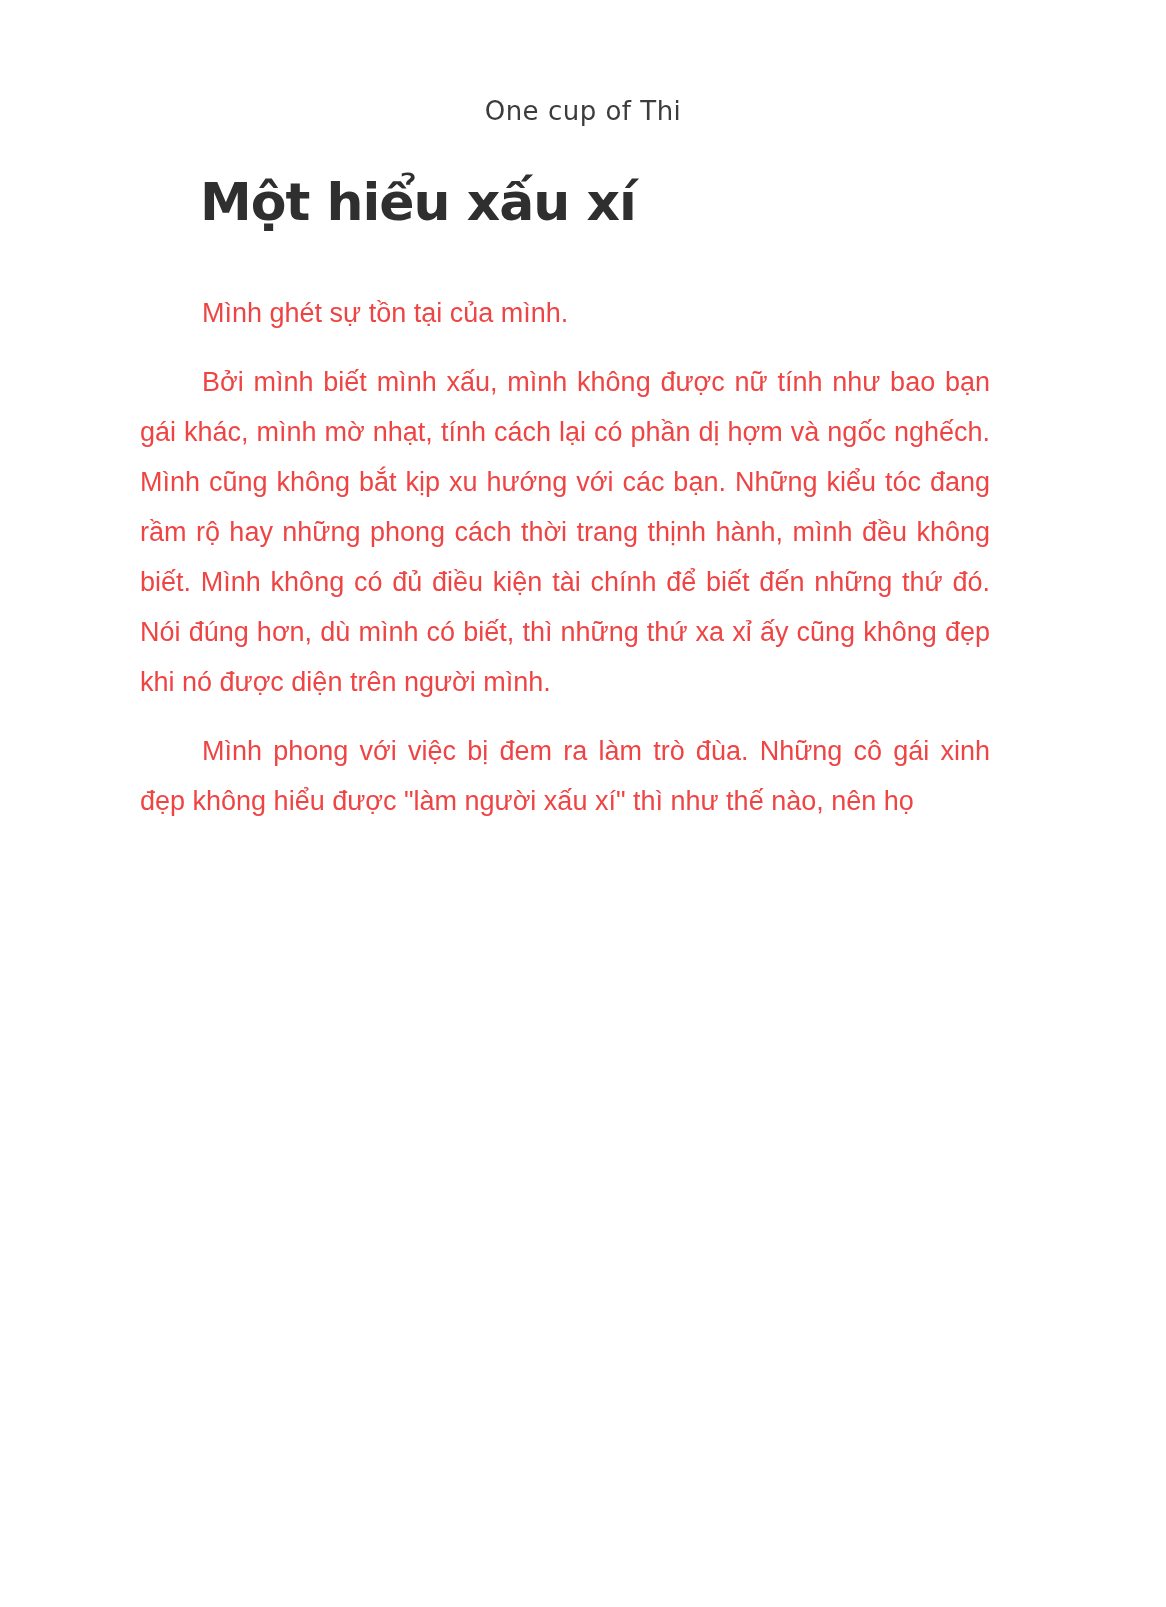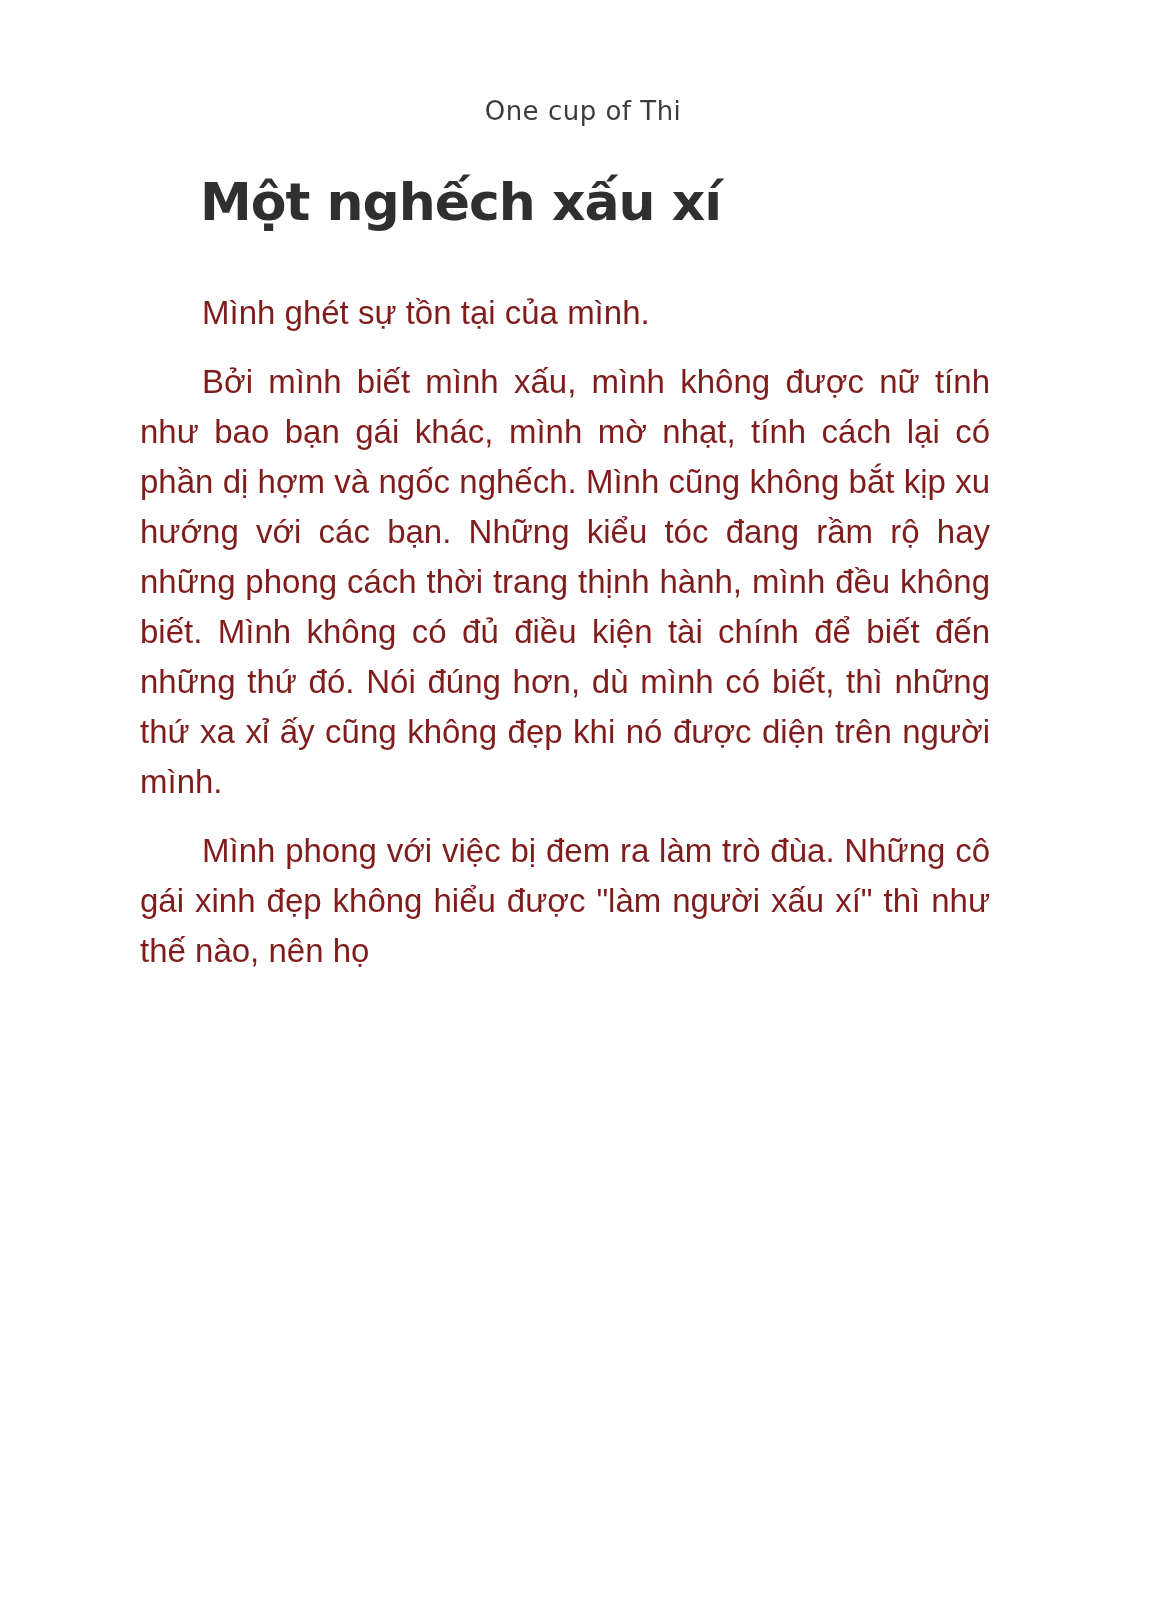--- a/index.html
+++ b/index.html
@@ -37,23 +37,23 @@
     font-weight: 600;
     color: #2f2f2f;
     letter-spacing: -1px;
   }
 
   .body-text {
     position: absolute;
     top: 288px;
     left: 140px;
     width: 850px;
-    font-size: 33px;
+    font-size: 27px;
     line-height: 50px;
-    color: #7f1d1d;
+    color: #ef4444;
     text-align: justify;
   }
 
   .body-text p {
     margin: 0 0 19px 0;
     text-indent: 62px;
   }
 
   .page-number {
     position: absolute;
@@ -67,21 +67,21 @@
     color: #3c3c3c;
   }
 </style>
 </head>
 <body>
 
 <div class="page">
 
   <div class="running-header">One cup of Thi</div>
 
-  <h1 class="chapter-title">Một nghếch xấu xí</h1>
+  <h1 class="chapter-title">Một hiểu xấu xí</h1>
 
   <div class="body-text">
     <p>Mình ghét sự tồn tại của mình.</p>
     <p>Bởi mình biết mình xấu, mình không được nữ tính như bao bạn gái khác, mình mờ nhạt, tính cách lại có phần dị hợm và ngốc nghếch. Mình cũng không bắt kịp xu hướng với các bạn. Những kiểu tóc đang rầm rộ hay những phong cách thời trang thịnh hành, mình đều không biết. Mình không có đủ điều kiện tài chính để biết đến những thứ đó. Nói đúng hơn, dù mình có biết, thì những thứ xa xỉ ấy cũng không đẹp khi nó được diện trên người mình.</p>
     <p>Mình phong với việc bị đem ra làm trò đùa. Những cô gái xinh đẹp không hiểu được "làm người xấu xí" thì như thế nào, nên họ</p>
   </div>
 
 
 </div>
 

